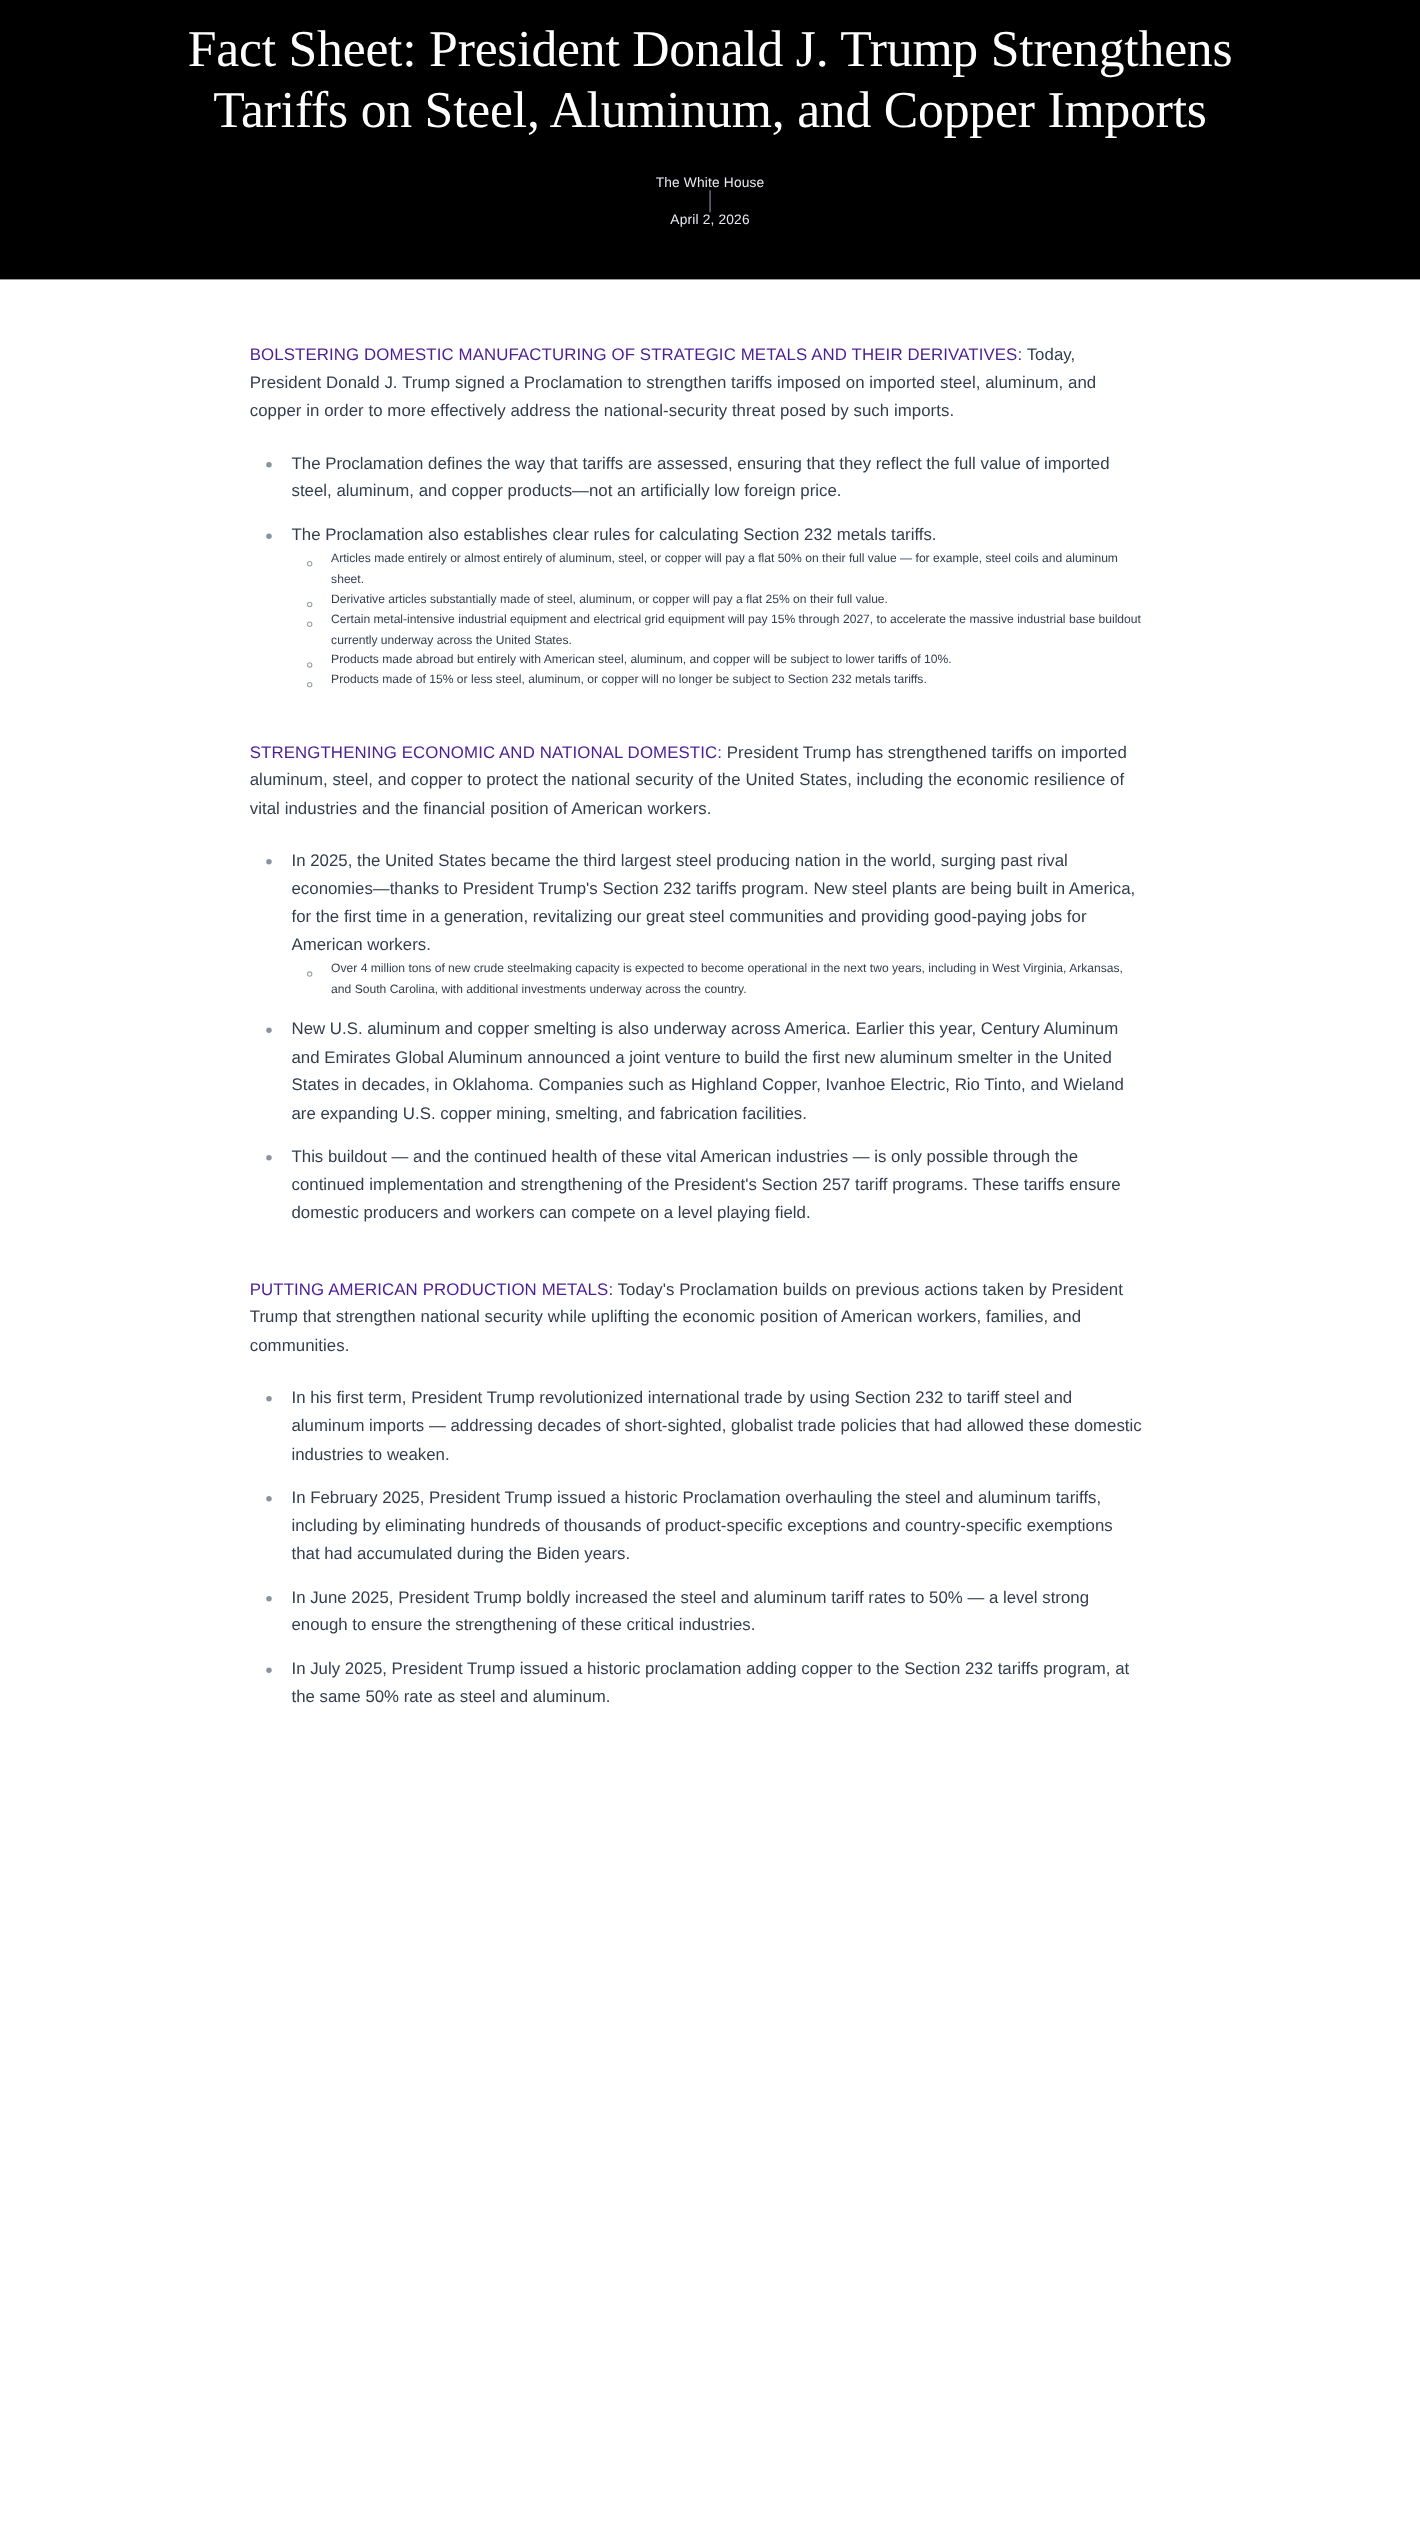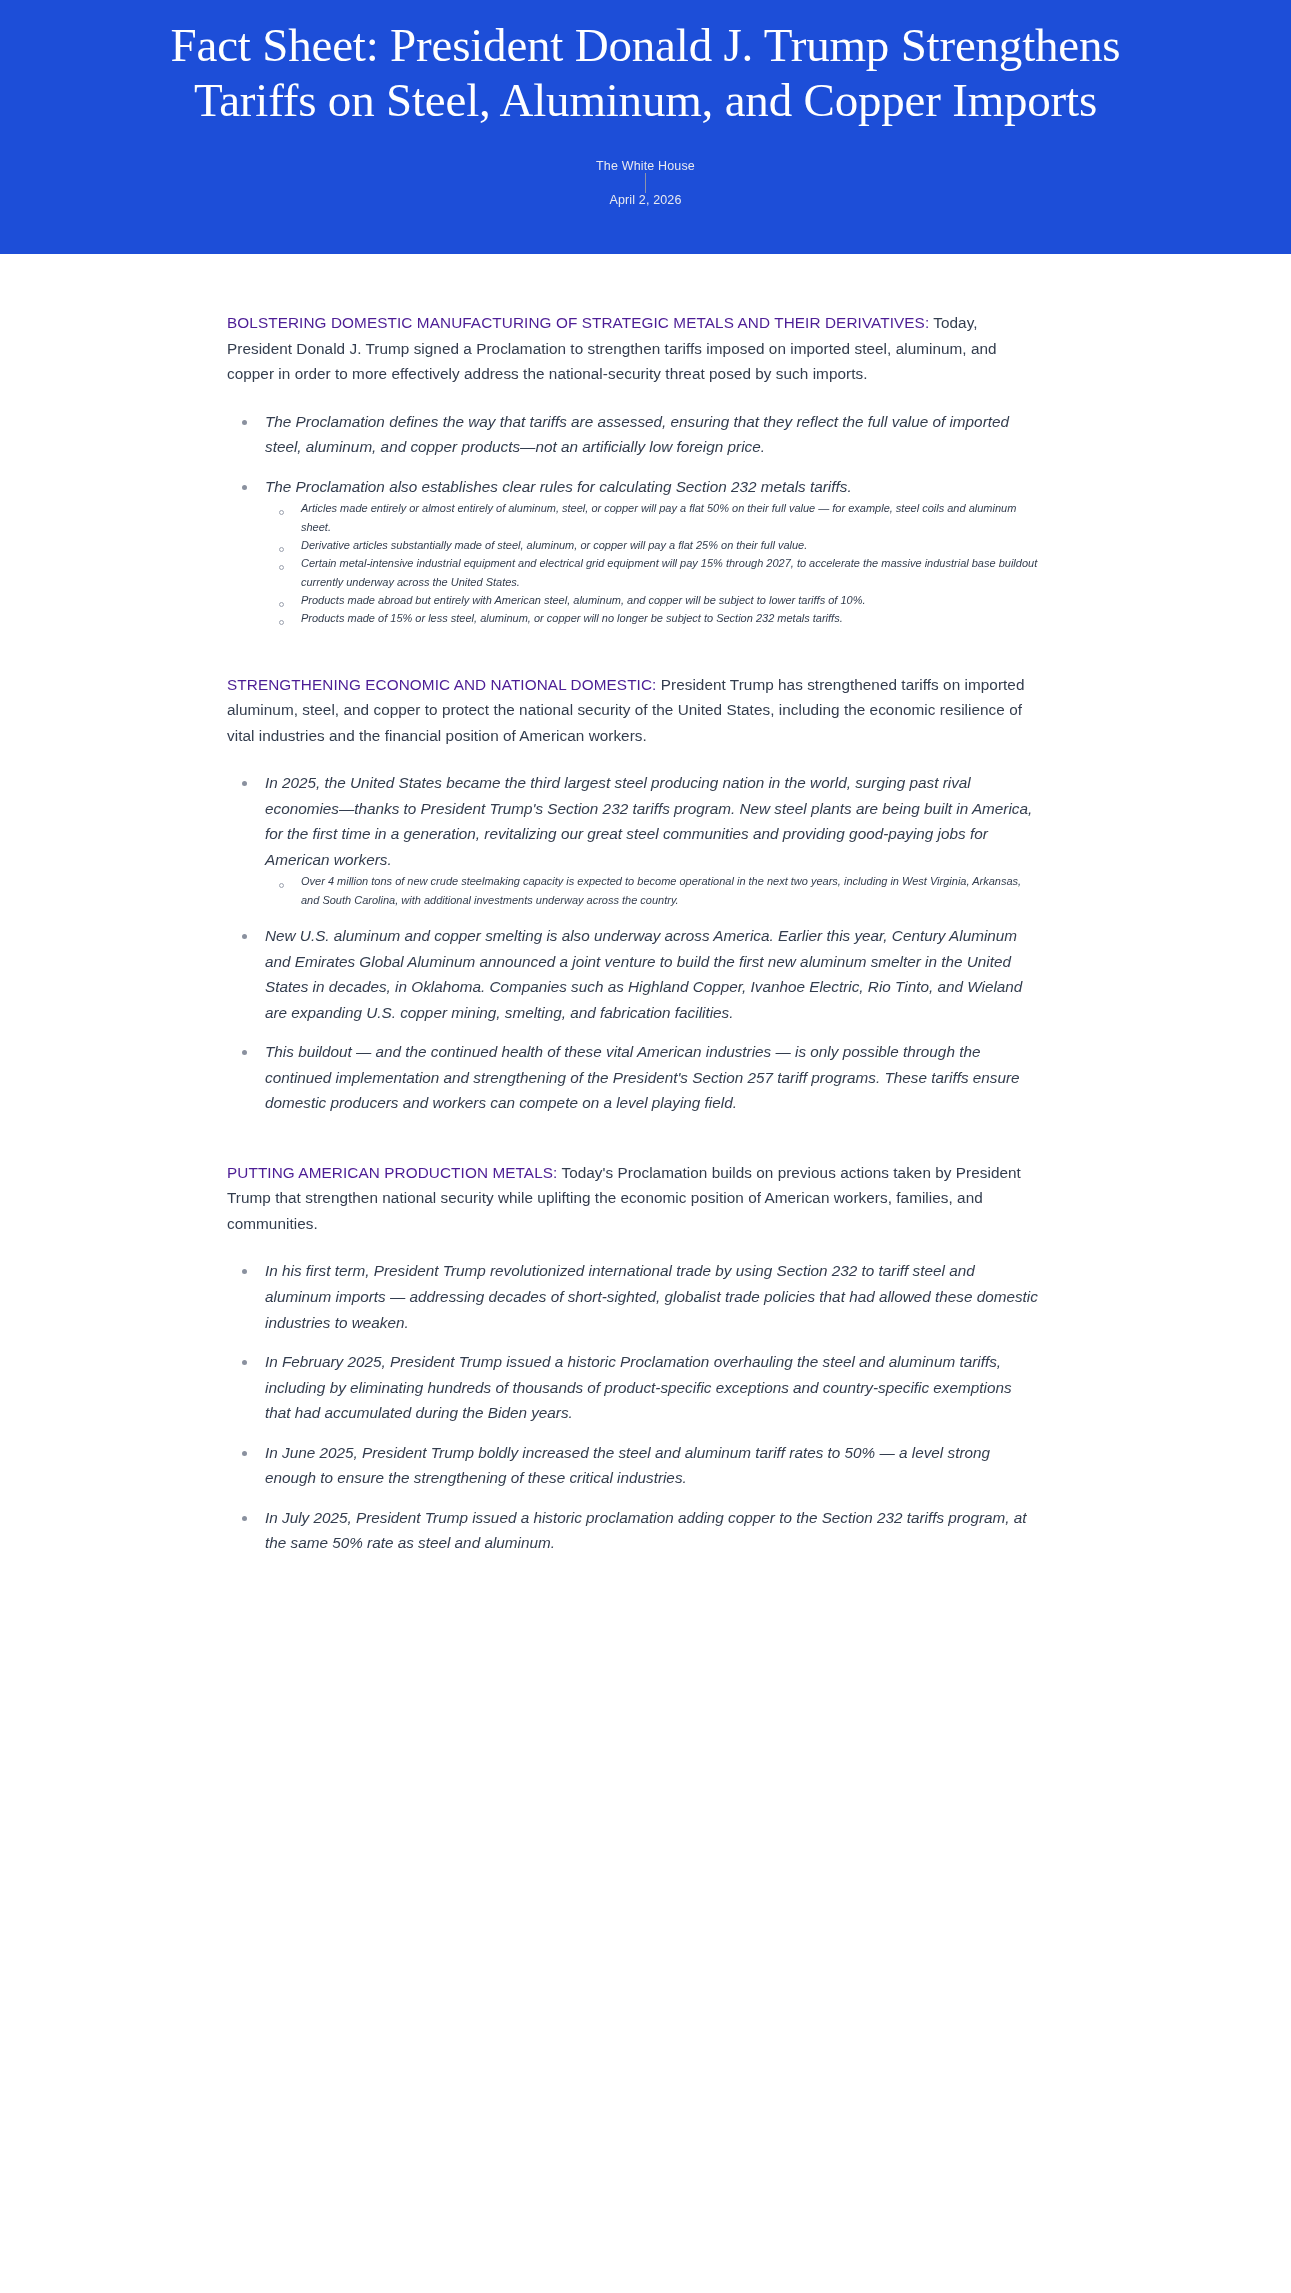--- a/index.html
+++ b/index.html
@@ -10,21 +10,21 @@
   body {
     width: 1291px;
     min-height: 2293px;
     background: #ffffff;
     font-family: "Liberation Sans", sans-serif;
     -webkit-font-smoothing: antialiased;
   }
 
   
   .hero {
-    background: #1d4ed8;
+    background: #000000;
     width: 100%;
     padding: 18px 0 40px 0;
     box-sizing: border-box;
     min-height: 254px;
     display: flex;
     flex-direction: column;
     align-items: center;
     justify-content: flex-start;
   }
   .hero-title {
@@ -76,21 +76,20 @@
 
   p.para {
     color: #333d4e;
     font-size: 15.3px;
     line-height: 1.67;
     margin: 0 0 0 0;
     letter-spacing: 0.05px;
   }
   p.para + ul.lvl1 {
     margin-top: 22px;
-    font-style: italic;
   }
   .lead {
     font-weight: normal;
     color: #4c1d95;
     letter-spacing: 0.1px;
   }
 
   ul.lvl1 {
     list-style: none;
     margin: 0;

